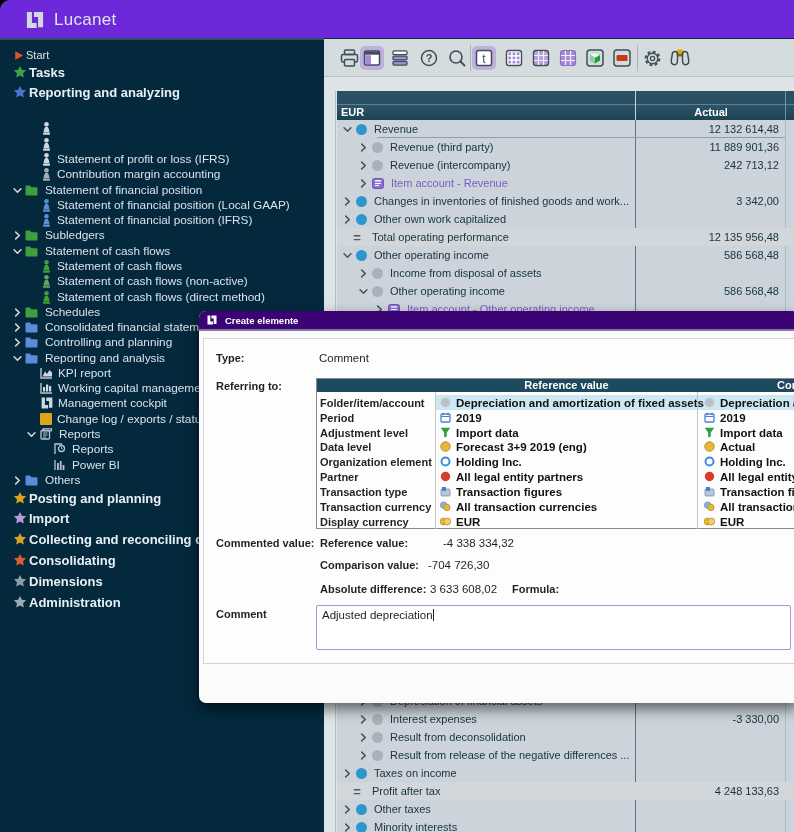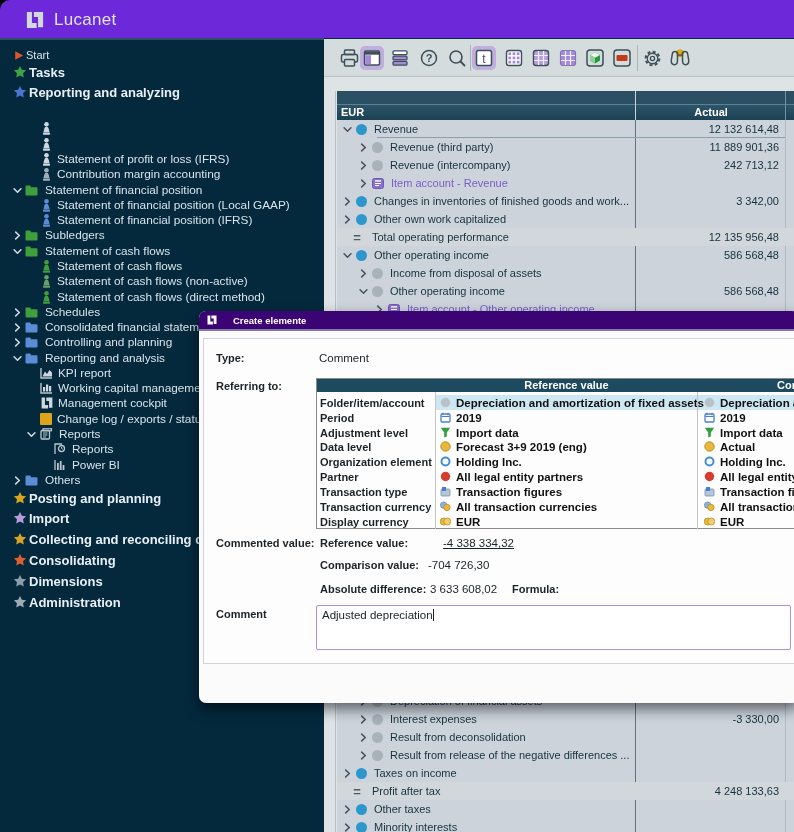--- a/index.html
+++ b/index.html
@@ -696,21 +696,21 @@
           <span>Minority interests</span>
         </div>
       </div>
     </div>
     <div class="dlg">
       <div class="dtitle">
         <svg width="10" height="10" viewBox="0 0 20 20" style="margin-left:8px;">
           <path d="M1 1 h5.6 v12.2 h5.2 v5.8 H1 Z" fill="#fff"></path>
           <path d="M8.8 1 H19 v17 h-5.6 V6.8 h-4.6 Z" fill="#fff"></path>
         </svg>
-        <span style="margin-left:16px;">Create elemente</span>
+        <span style="margin-left:8px;">Create elemente</span>
       </div>
       <div class="dpanel"></div>
       <div class="rth" style="left:117px;top:67px;width:483px;"></div>
       <div class="rth" style="left:237px;top:67px;width:261px;text-align:center;line-height:14px;">Reference value</div>
       <div class="rth" style="left:499px;top:67px;width:101px;">
         <span style="position:absolute;left:79px;line-height:14px;">Comparison value</span>
       </div>
       <div style="position:absolute;left:237px;top:84px;width:363px;height:15px;background:#cde7f3;"></div>
       <div class="rtr rlab" style="left:121px;top:84px">Folder/item/account</div>
       <div class="rtr" style="left:241px;top:84px">
@@ -840,21 +840,21 @@
         <span>EUR</span>
       </div>
       <div style="position:absolute;left:117px;top:67px;width:483px;height:151px;border:1px solid #8a8a8a;border-right:none;pointer-events:none;"></div>
       <div style="position:absolute;left:236px;top:81px;width:1px;height:137px;background:#c4c4c4;"></div>
       <div style="position:absolute;left:498px;top:81px;width:1px;height:137px;background:#c4c4c4;"></div>
       <div class="dlabel" style="left:17px;top:41px">Type:</div>
       <div class="dtext" style="left:120px;top:41px;">Comment</div>
       <div class="dlabel" style="left:17px;top:69px">Referring to:</div>
       <div class="dlabel" style="left:17px;top:226px">Commented value:</div>
       <div class="dlabel" style="left:121px;top:226px">Reference value:</div>
-      <div class="dtext" style="left:244px;top:226px;text-decoration:underline;">-4 338 334,32</div>
+      <div class="dtext" style="left:244px;top:226px;">-4 338 334,32</div>
       <div class="dlabel" style="left:121px;top:248px">Comparison value:</div>
       <div class="dtext" style="left:229px;top:248px;">-704 726,30</div>
       <div class="dlabel" style="left:121px;top:272px">Absolute difference:</div>
       <div class="dtext" style="left:231px;top:272px;">3 633 608,02</div>
       <div class="dlabel" style="left:313px;top:272px">Formula:</div>
       <div class="dlabel" style="left:17px;top:297px">Comment</div>
       <div style="position:absolute;left:117px;top:294px;width:475px;height:45px;border:1px solid #b18fd2;border-radius:2px;background:#fff;">
         <span style="position:absolute;left:5px;top:3px;font-size:11.5px;color:#1c2226;">Adjusted depreciation<span style="display:inline-block;width:1px;height:12px;background:#222;vertical-align:-2px;"></span></span>
       </div>
     </div>

